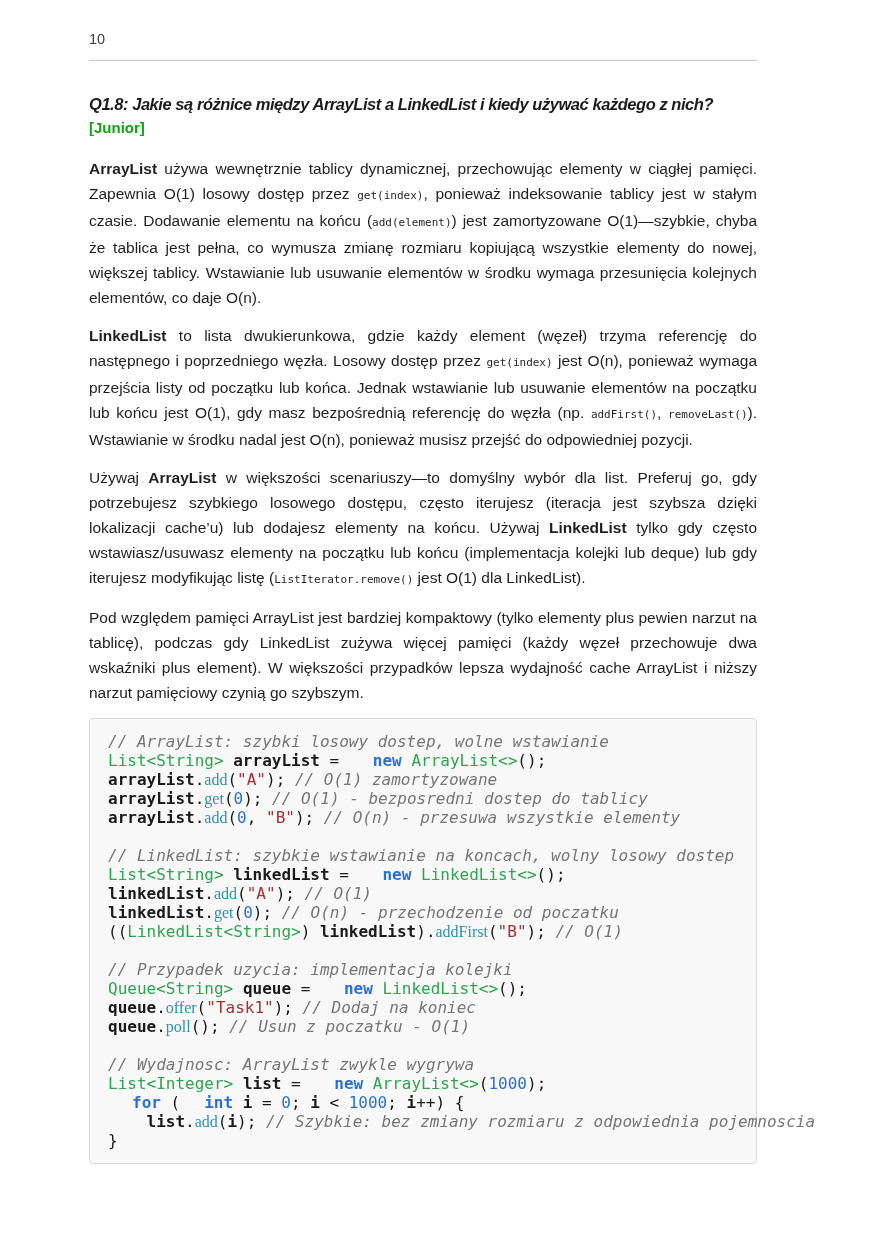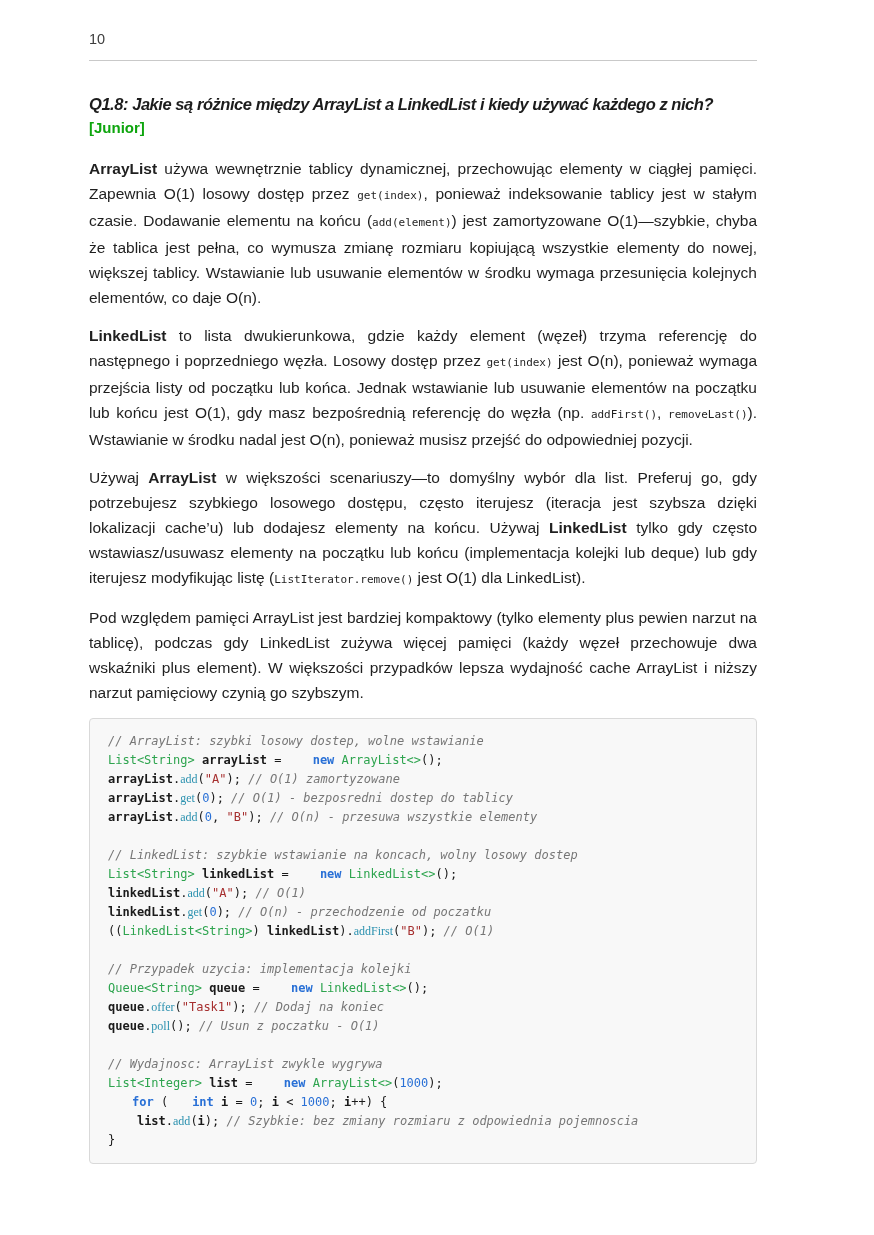--- a/index.html
+++ b/index.html
@@ -65,21 +65,21 @@
   }
   #code-block {
     box-sizing: border-box;
     width: 668px;
     margin: 6px 0 0 0;
     background: var(--code-bg, #f8f8f8);
     border: 1px solid var(--code-border, #d9d9d9);
     border-radius: 4px;
     padding: 13px 18px;
     font-family: "DejaVu Sans Mono", "Liberation Mono", monospace;
-    font-size: 12px;
+    font-size: 16px;
     line-height: 19px;
     color: #1a1a1a;
   }
   .code-line {
     white-space: pre;
     min-height: 19px;
   }
   .tok-cm { color: var(--tok-comment, #767676); font-style: italic; }
   .tok-kw { color: var(--tok-keyword, #2970d6); font-weight: bold; margin-left: 24px; }
   .tok-ty { color: var(--tok-type, #2da44e); }

